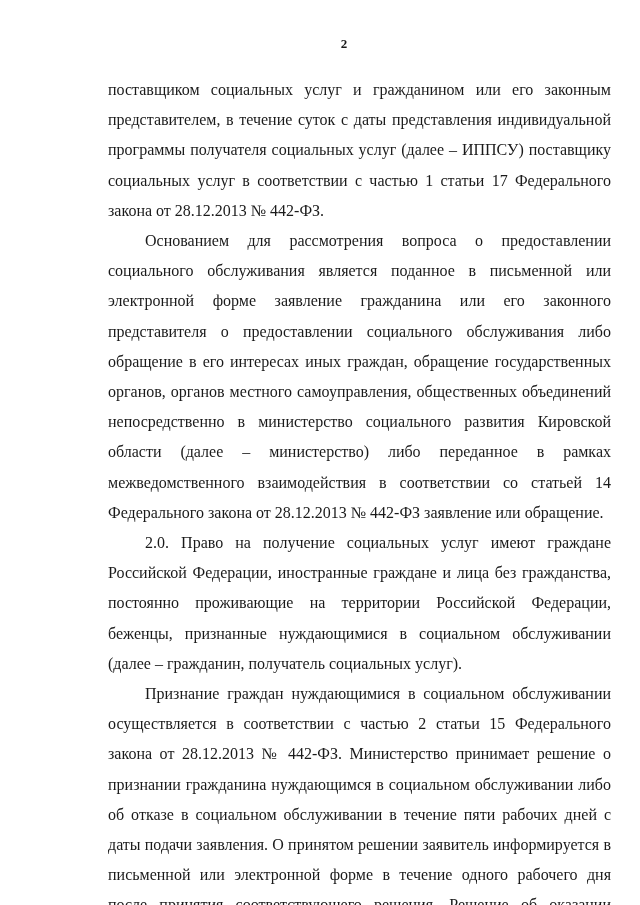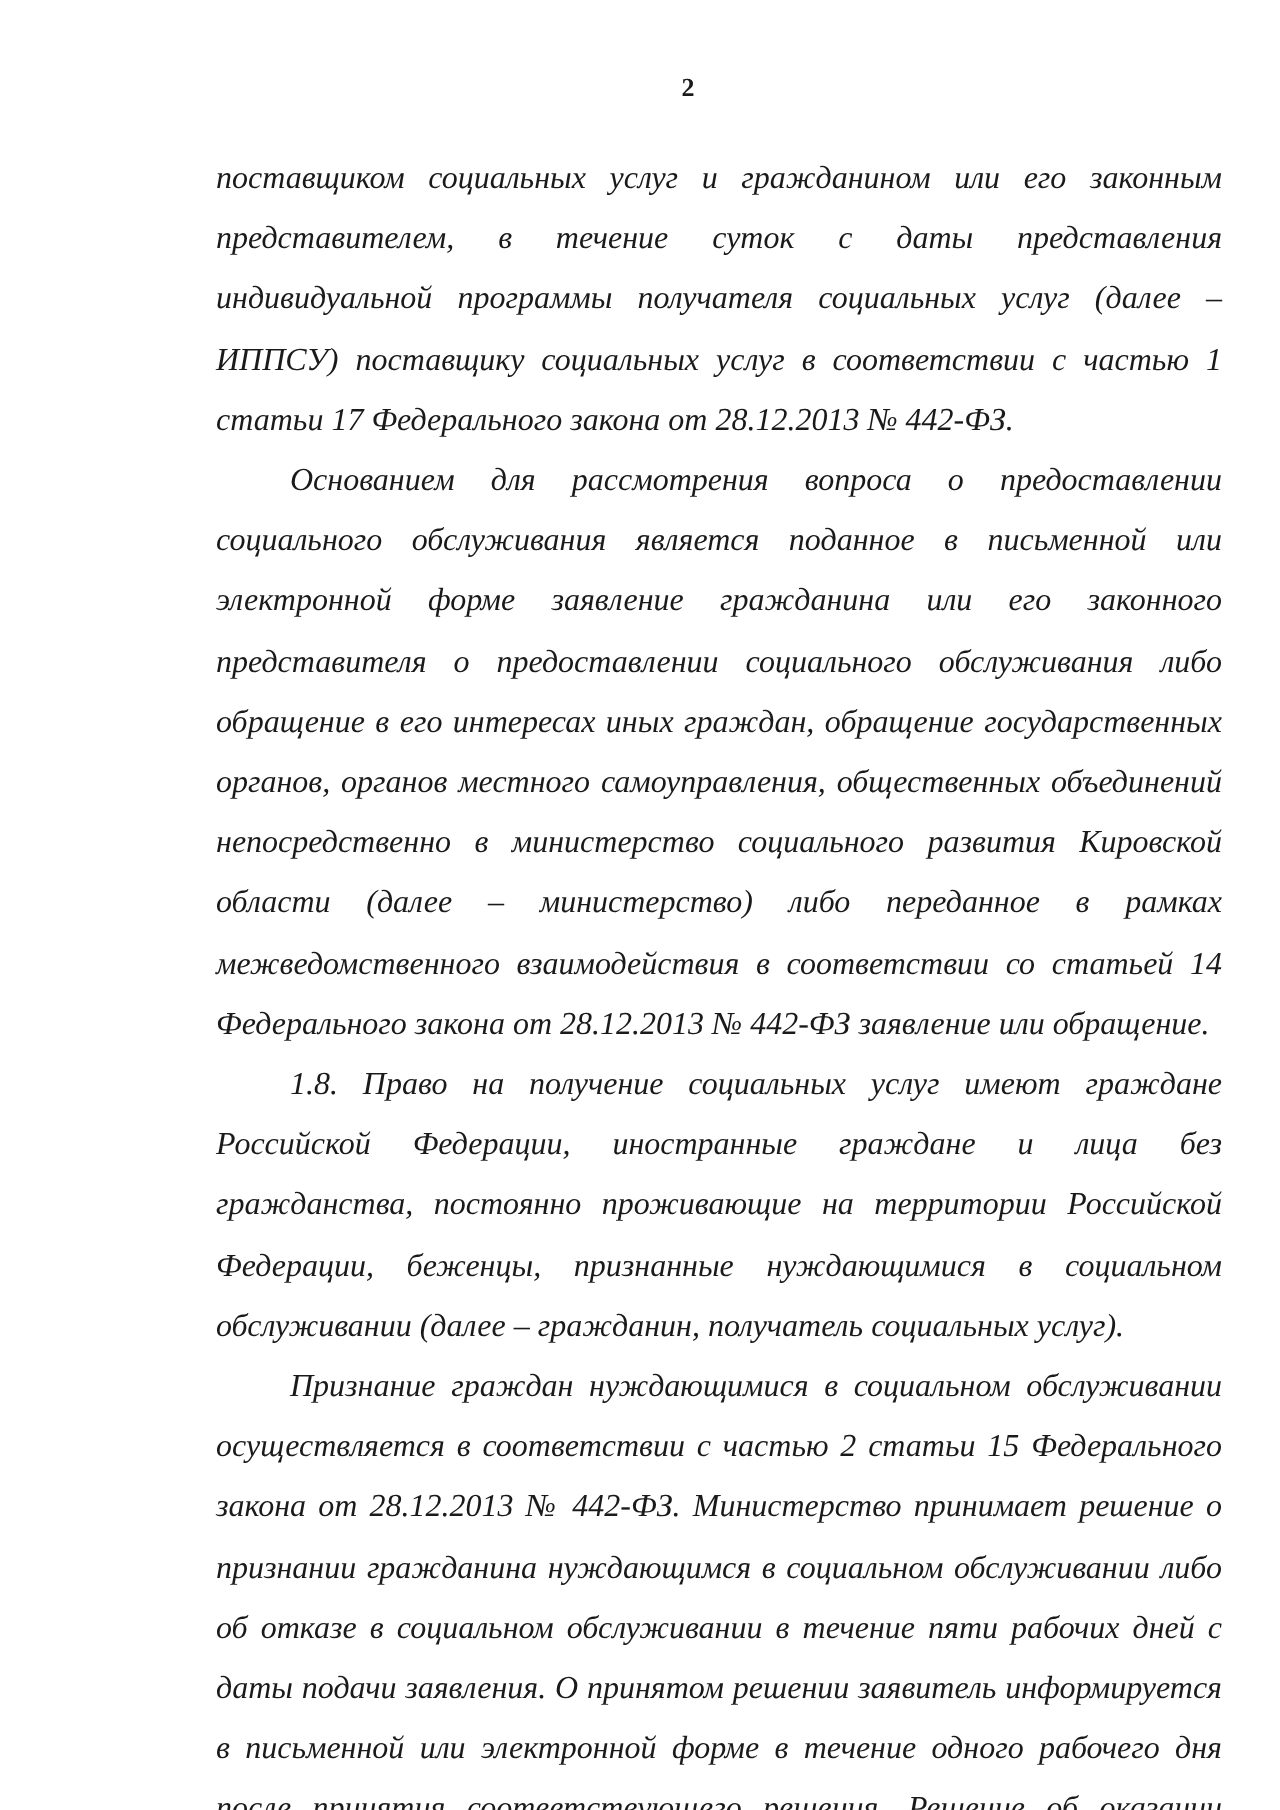--- a/index.html
+++ b/index.html
@@ -13,30 +13,29 @@
   .page-number {
     position: absolute; top: 36px; left: 0; width: 688px; text-align: center;
     font-size: 13px; font-weight: bold;
   }
   .body-text {
     position: absolute; left: 108px; top: 75px; width: 503px;
   }
   .para {
     margin: 0; line-height: 30.2px; text-align: justify;
     text-align-last: left;
-    font-style: italic;
   }
   .indent { text-indent: 37px; }
 </style>
 </head>
 <body>
 
 <div class="page">
   <div class="page-number">2</div>
 
   <div class="body-text">
     <p class="para">поставщиком социальных услуг и гражданином или его законным представителем, в течение суток с даты представления индивидуальной программы получателя социальных услуг (далее – ИППСУ) поставщику социальных услуг в соответствии с частью 1 статьи 17 Федерального закона от 28.12.2013 № 442-ФЗ.</p>
     <p class="para indent">Основанием для рассмотрения вопроса о предоставлении социального обслуживания является поданное в письменной или электронной форме заявление гражданина или его законного представителя о предоставлении социального обслуживания либо обращение в его интересах иных граждан, обращение государственных органов, органов местного самоуправления, общественных объединений непосредственно в министерство социального развития Кировской области (далее – министерство) либо переданное в рамках межведомственного взаимодействия в соответствии со статьей 14 Федерального закона от 28.12.2013 № 442-ФЗ заявление или обращение.</p>
-    <p class="para indent">1.8. Право на получение социальных услуг имеют граждане Российской Федерации, иностранные граждане и лица без гражданства, постоянно проживающие на территории Российской Федерации, беженцы, признанные нуждающимися в социальном обслуживании (далее – гражданин, получатель социальных услуг).</p>
+    <p class="para indent">2.0. Право на получение социальных услуг имеют граждане Российской Федерации, иностранные граждане и лица без гражданства, постоянно проживающие на территории Российской Федерации, беженцы, признанные нуждающимися в социальном обслуживании (далее – гражданин, получатель социальных услуг).</p>
     <p class="para indent">Признание граждан нуждающимися в социальном обслуживании осуществляется в соответствии с частью 2 статьи 15 Федерального закона от 28.12.2013 № 442-ФЗ. Министерство принимает решение о признании гражданина нуждающимся в социальном обслуживании либо об отказе в социальном обслуживании в течение пяти рабочих дней с даты подачи заявления. О принятом решении заявитель информируется в письменной или электронной форме в течение одного рабочего дня после принятия соответствующего решения. Решение об оказании срочных социальных услуг принимается немедленно.</p>
 
   </div>
 </div>
 
 </body></html>

